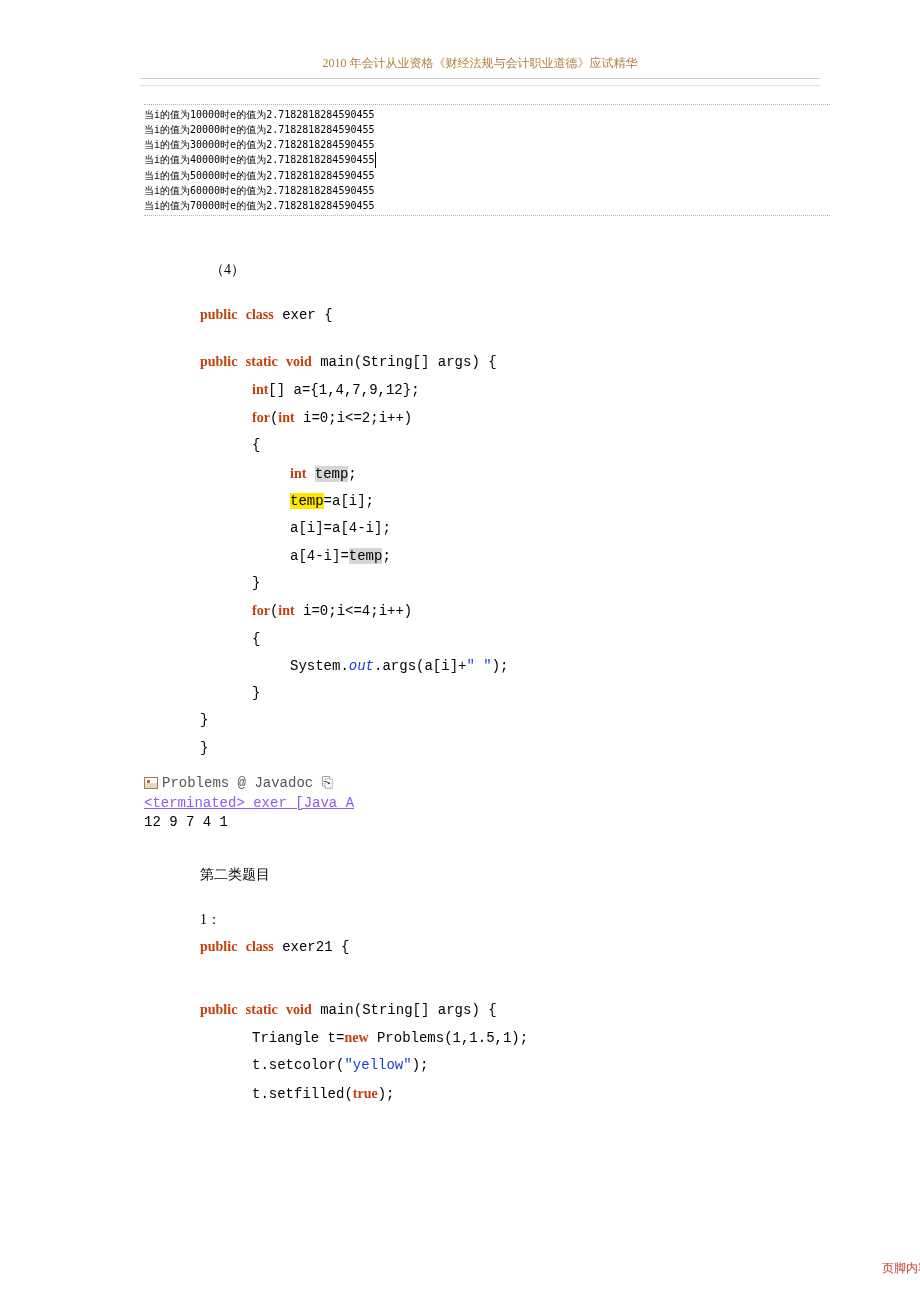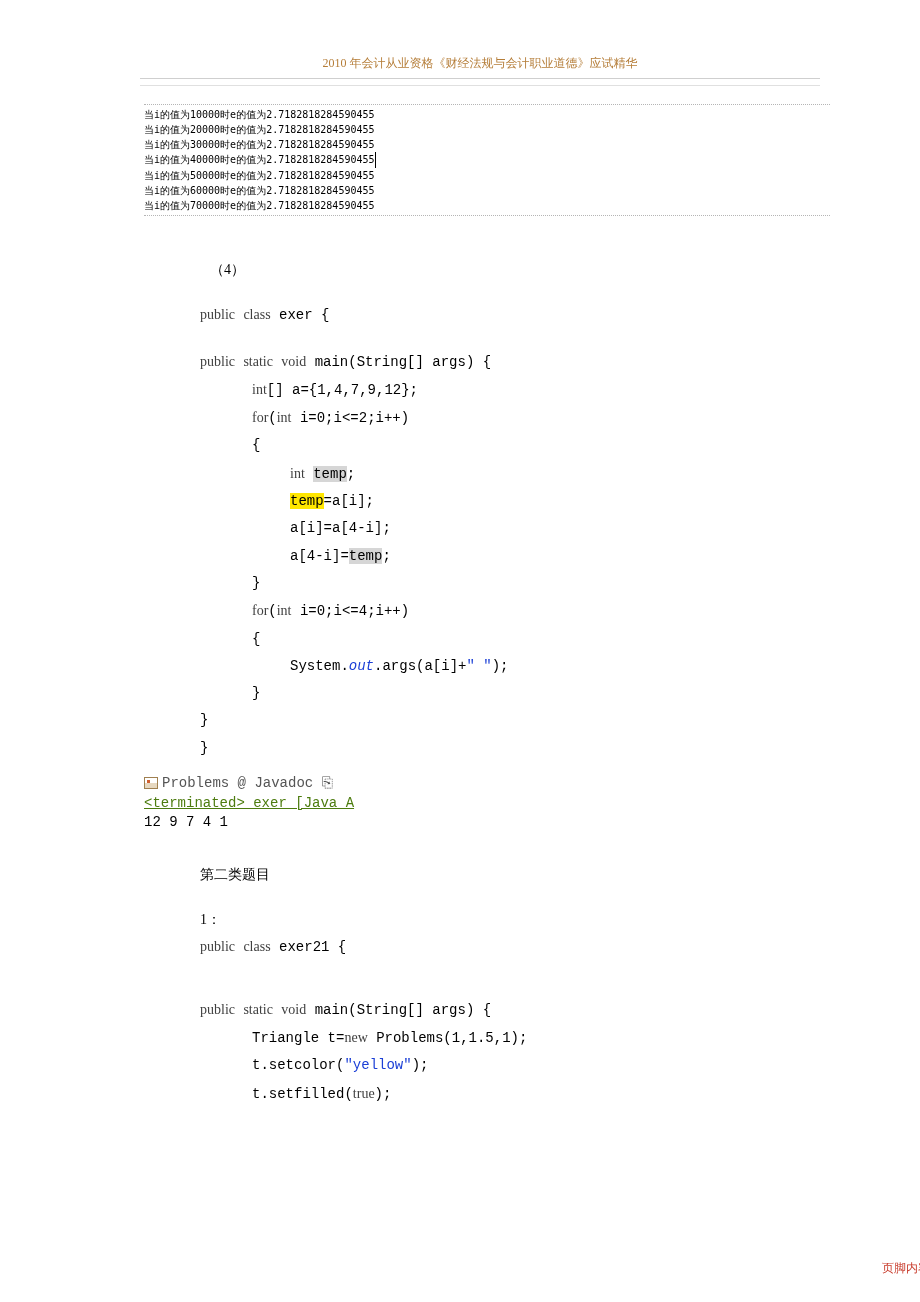--- a/index.html
+++ b/index.html
@@ -57,33 +57,33 @@
     line-height: 1.95;
     font-size: 14px;
   }
   .code {
     font-family: "Courier New", monospace;
     font-size: 14px;
     white-space: pre;
     line-height: 1.95;
   }
   .pad { display:inline-block; }
-  .kw-purple { color: #404040; font-weight: normal; font-family: "SimSun","宋体",serif; text-align: center; }
+  .kw-purple { color: #c2410c; font-weight: bold; font-family: "SimSun","宋体",serif; text-align: center; }
   .str-blue { color: #1b3fd6; }
   .italic-blue { color: #1b3fd6; font-style: italic; font-family: Liberation Mono, monospace; }
   .hl-gray { background: #d6d6d6; }
   .hl-yellow { background: #ffe600; }
   .console-img {
     margin: 12px 110px 0 124px;
     font-family: "Courier New", monospace;
     font-size: 14px;
     line-height: 1.4;
   }
   .console-tabs { color: #555; }
-  .console-terminated { text-decoration: underline; color: #4d7c0f; }
+  .console-terminated { text-decoration: underline; color: #8b5cf6; }
   .console-out { color: #000; }
   .icon-square {
     display: inline-block;
     width: 12px;
     height: 10px;
     border: 1px solid #a08050;
     margin-right: 4px;
     vertical-align: middle;
     position: relative;
     background: linear-gradient(#fff 50%, #e6d8c0 50%);

